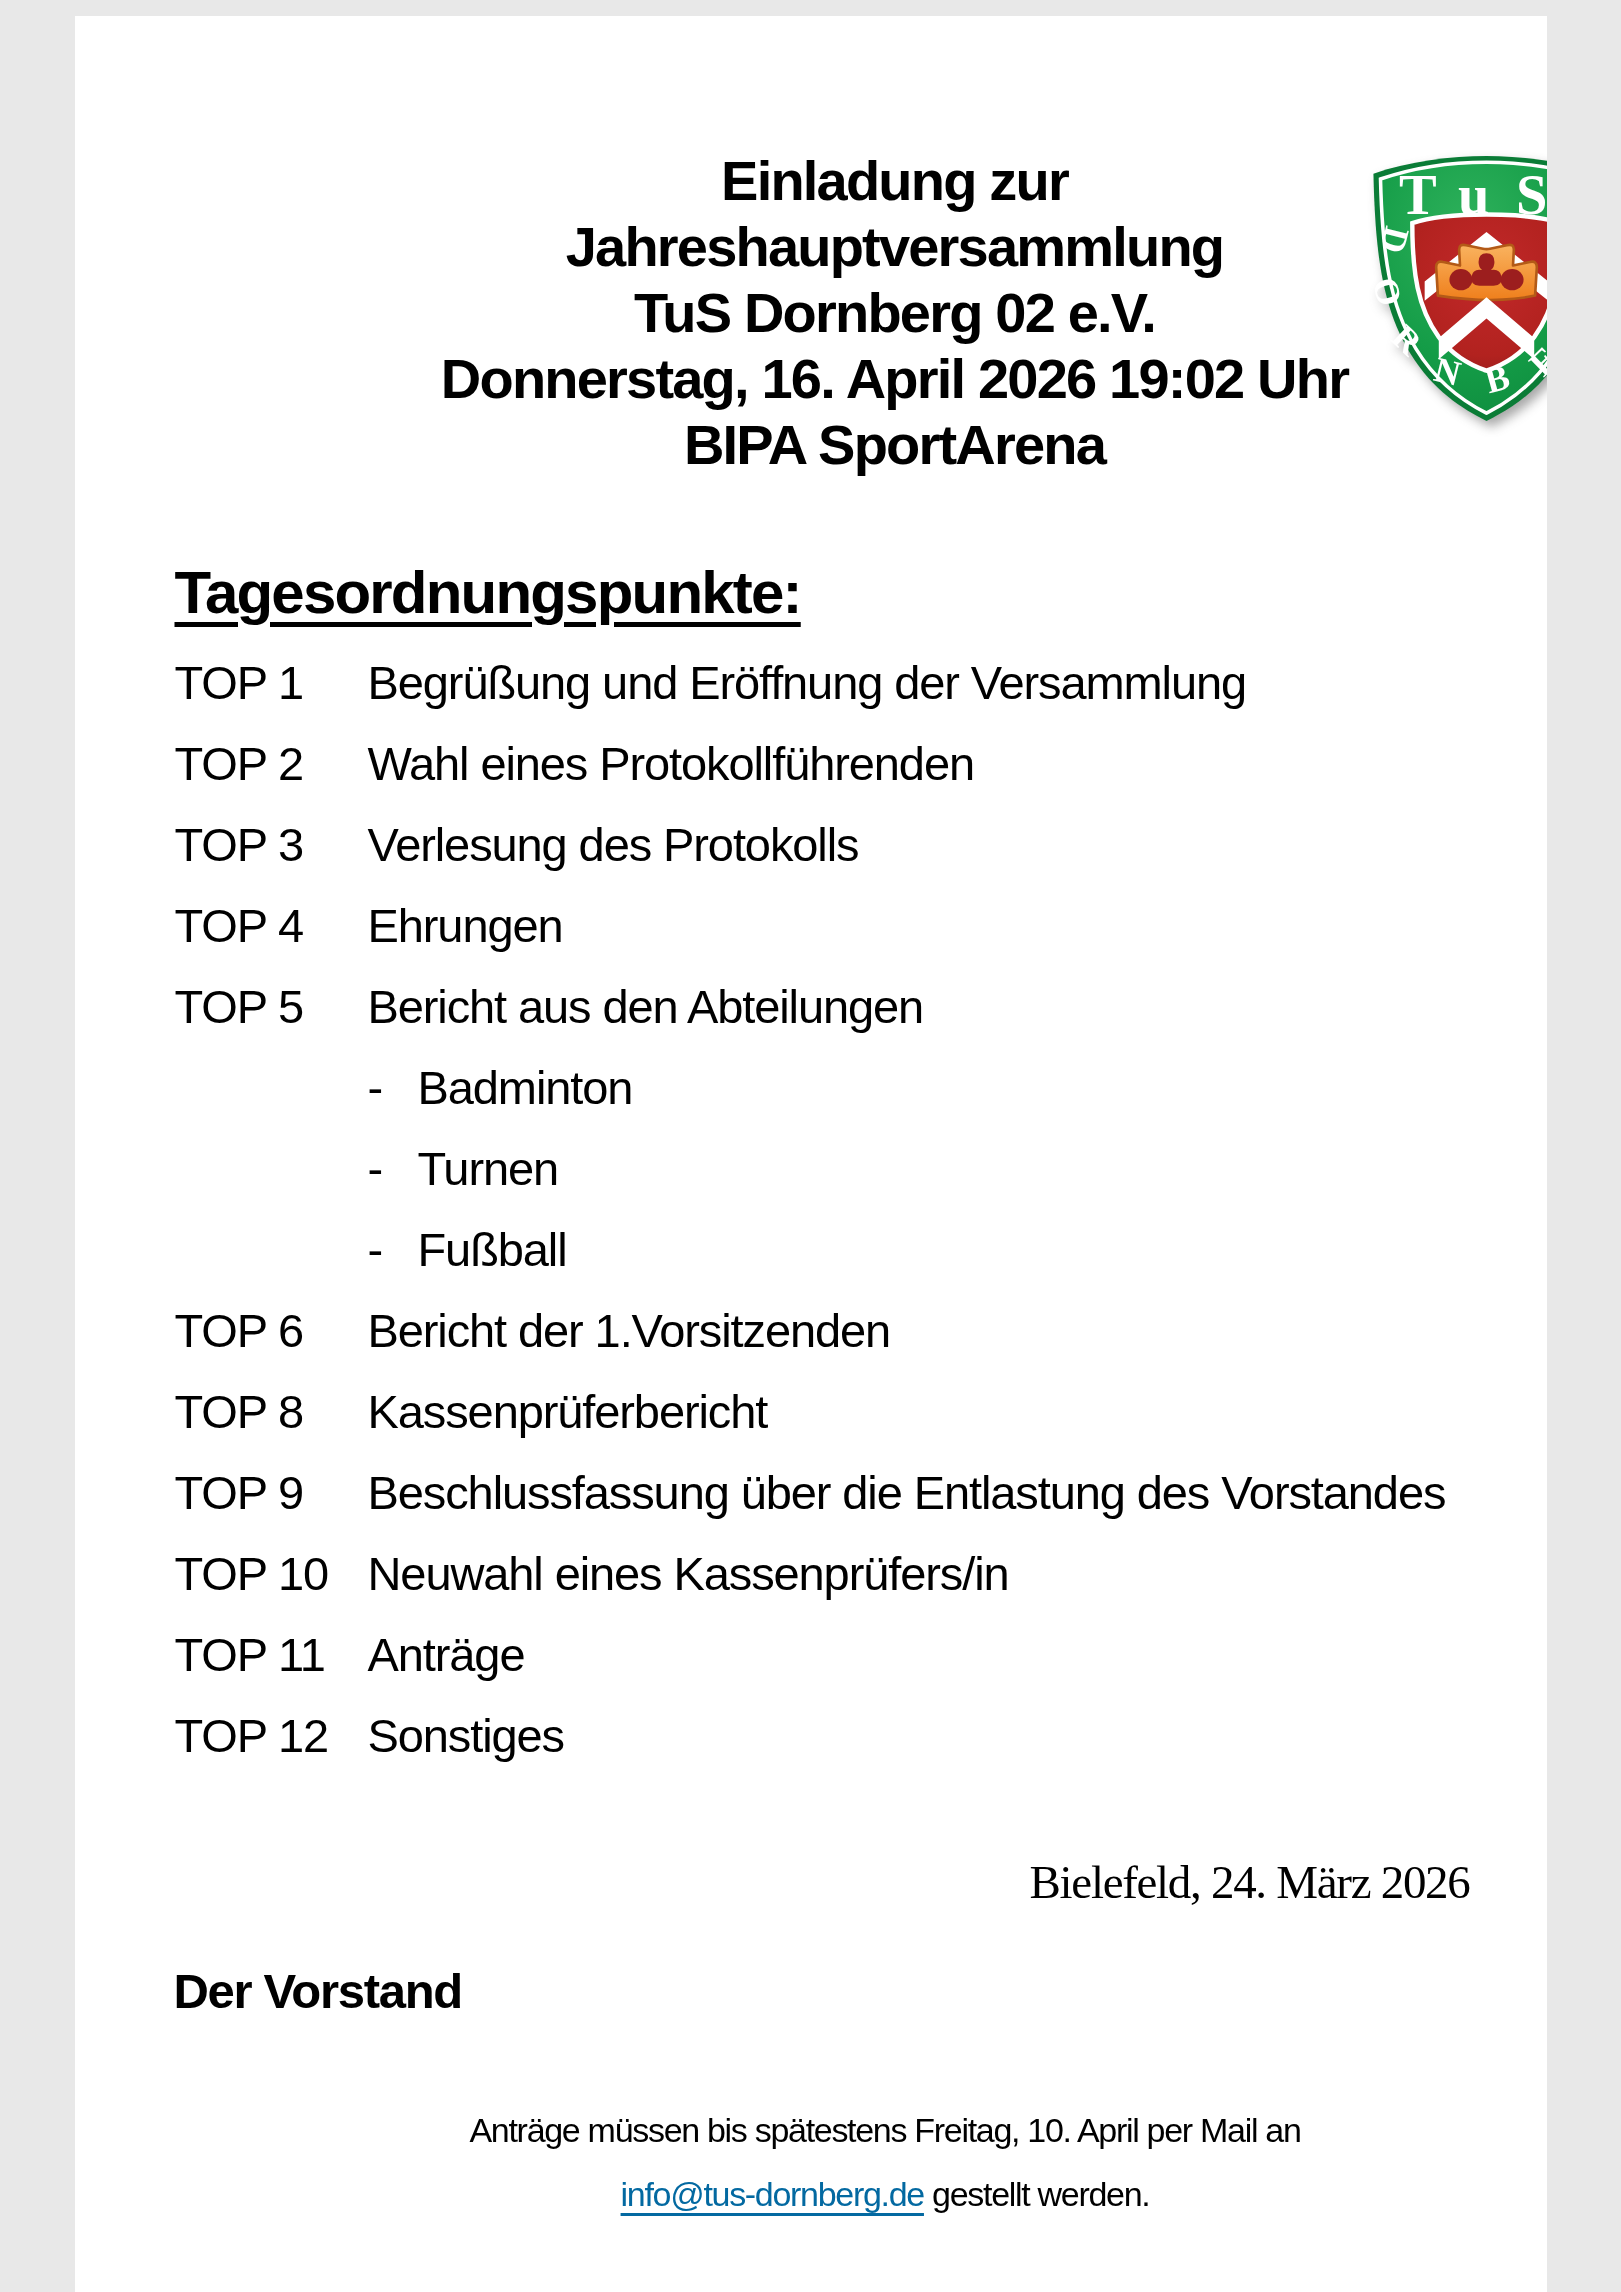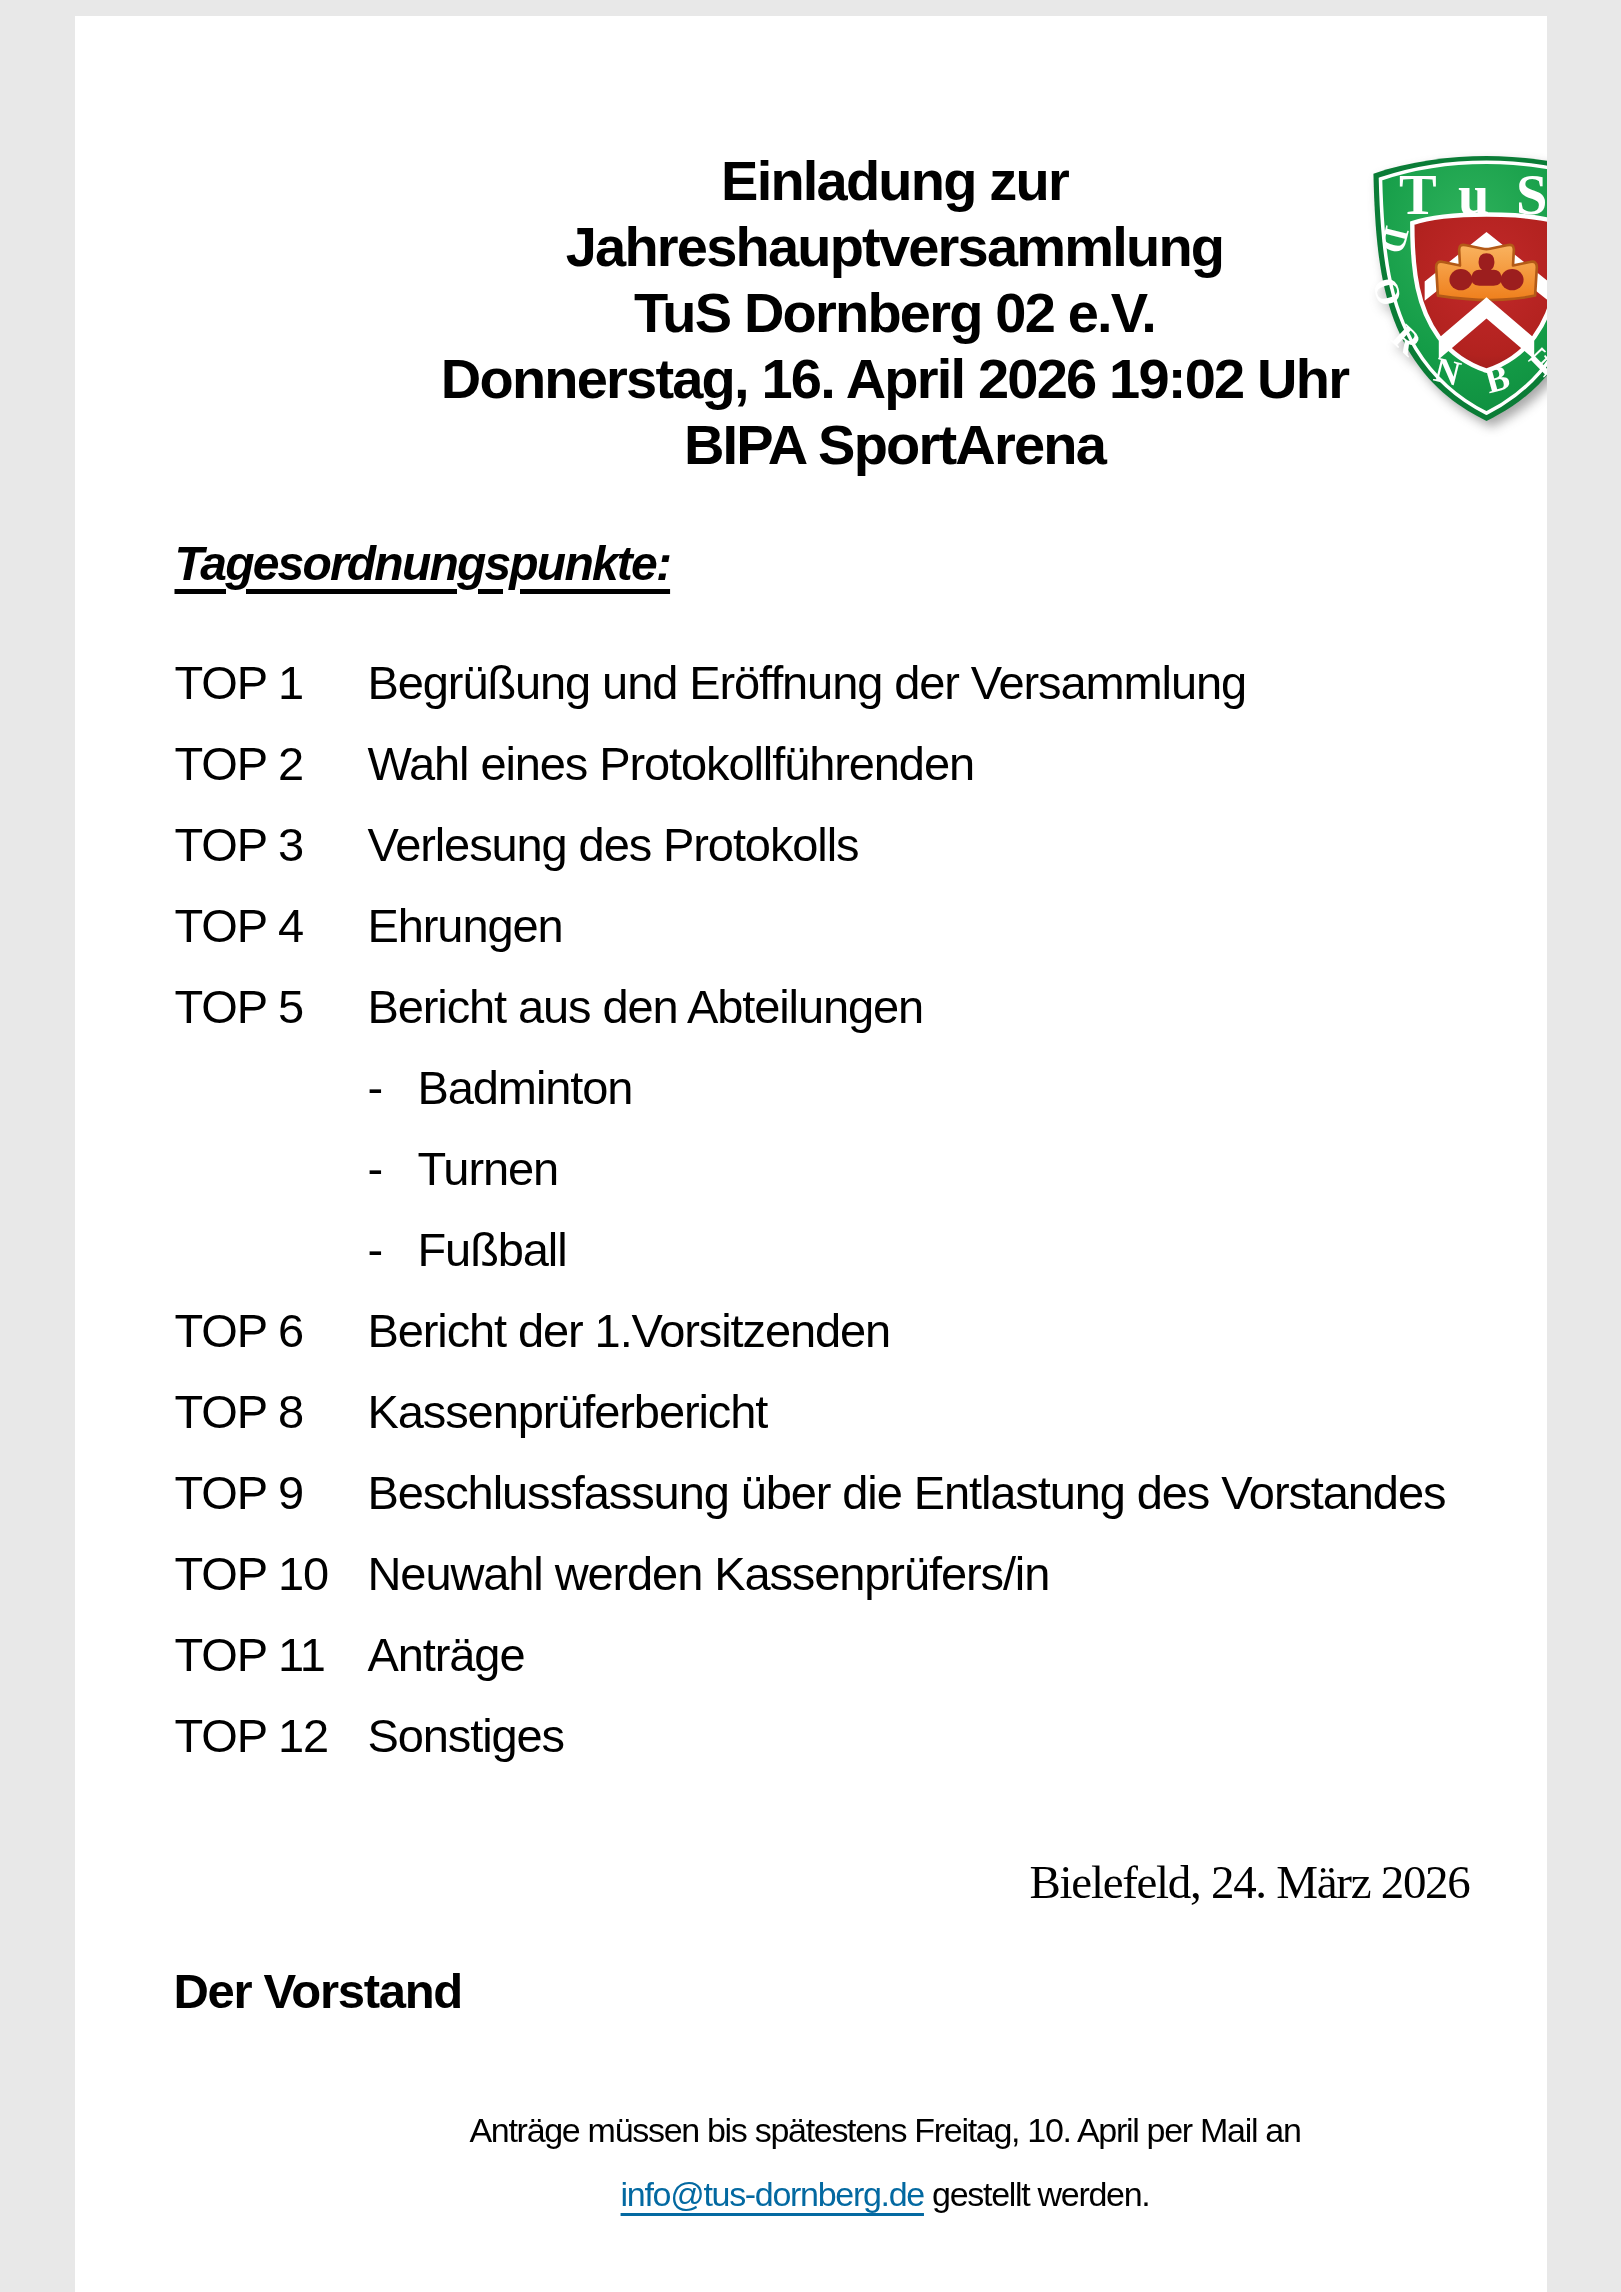--- a/index.html
+++ b/index.html
@@ -12,23 +12,23 @@
   .header-block{
     position:absolute;top:132px;left:81px;width:1478px;
     text-align:center;font-weight:bold;font-size:56px;line-height:66px;
     letter-spacing:-1.8px;
   }
   
   .logo{position:absolute;left:1279px;top:131px;width:265px;height:283px;}
   .logo svg{filter:drop-shadow(5.4px 6.3px 5.4px rgba(60,60,60,0.45));}
   
   .agenda-heading{
-    position:absolute;top:515px;left:100px;
-    font-size:48px;font-weight:bold;line-height:66px;letter-spacing:-1.8px;
-    text-decoration:underline;text-decoration-thickness:4.5px;text-underline-offset:9px;font-style:italic;
+    position:absolute;top:544px;left:100px;
+    font-size:60px;font-weight:bold;line-height:66px;letter-spacing:-1.8px;
+    text-decoration:underline;text-decoration-thickness:4.5px;text-underline-offset:9px;
   }
   .agenda{position:absolute;top:643px;left:100px;width:1451px;}
   .agenda .row{
     display:flex;align-items:flex-end;
     font-size:47px;line-height:48px;letter-spacing:-1.1px;
     margin-bottom:33px;white-space:nowrap;
   }
   .agenda .row .label{width:193px;flex:0 0 193px;}
   .agenda .row .spacer{width:193px;flex:0 0 193px;}
   .agenda .row .dash{width:50px;flex:0 0 50px;}
@@ -158,21 +158,21 @@
       <div class="row">
         <span class="label">TOP 8</span>
         <span>Kassenprüferbericht</span>
       </div>
       <div class="row">
         <span class="label">TOP 9</span>
         <span>Beschlussfassung über die Entlastung des Vorstandes</span>
       </div>
       <div class="row">
         <span class="label">TOP 10</span>
-        <span>Neuwahl werden Kassenprüfers/in</span>
+        <span>Neuwahl eines Kassenprüfers/in</span>
       </div>
       <div class="row">
         <span class="label">TOP 11</span>
         <span>Anträge</span>
       </div>
       <div class="row">
         <span class="label">TOP 12</span>
         <span>Sonstiges</span>
       </div>
     </div>

